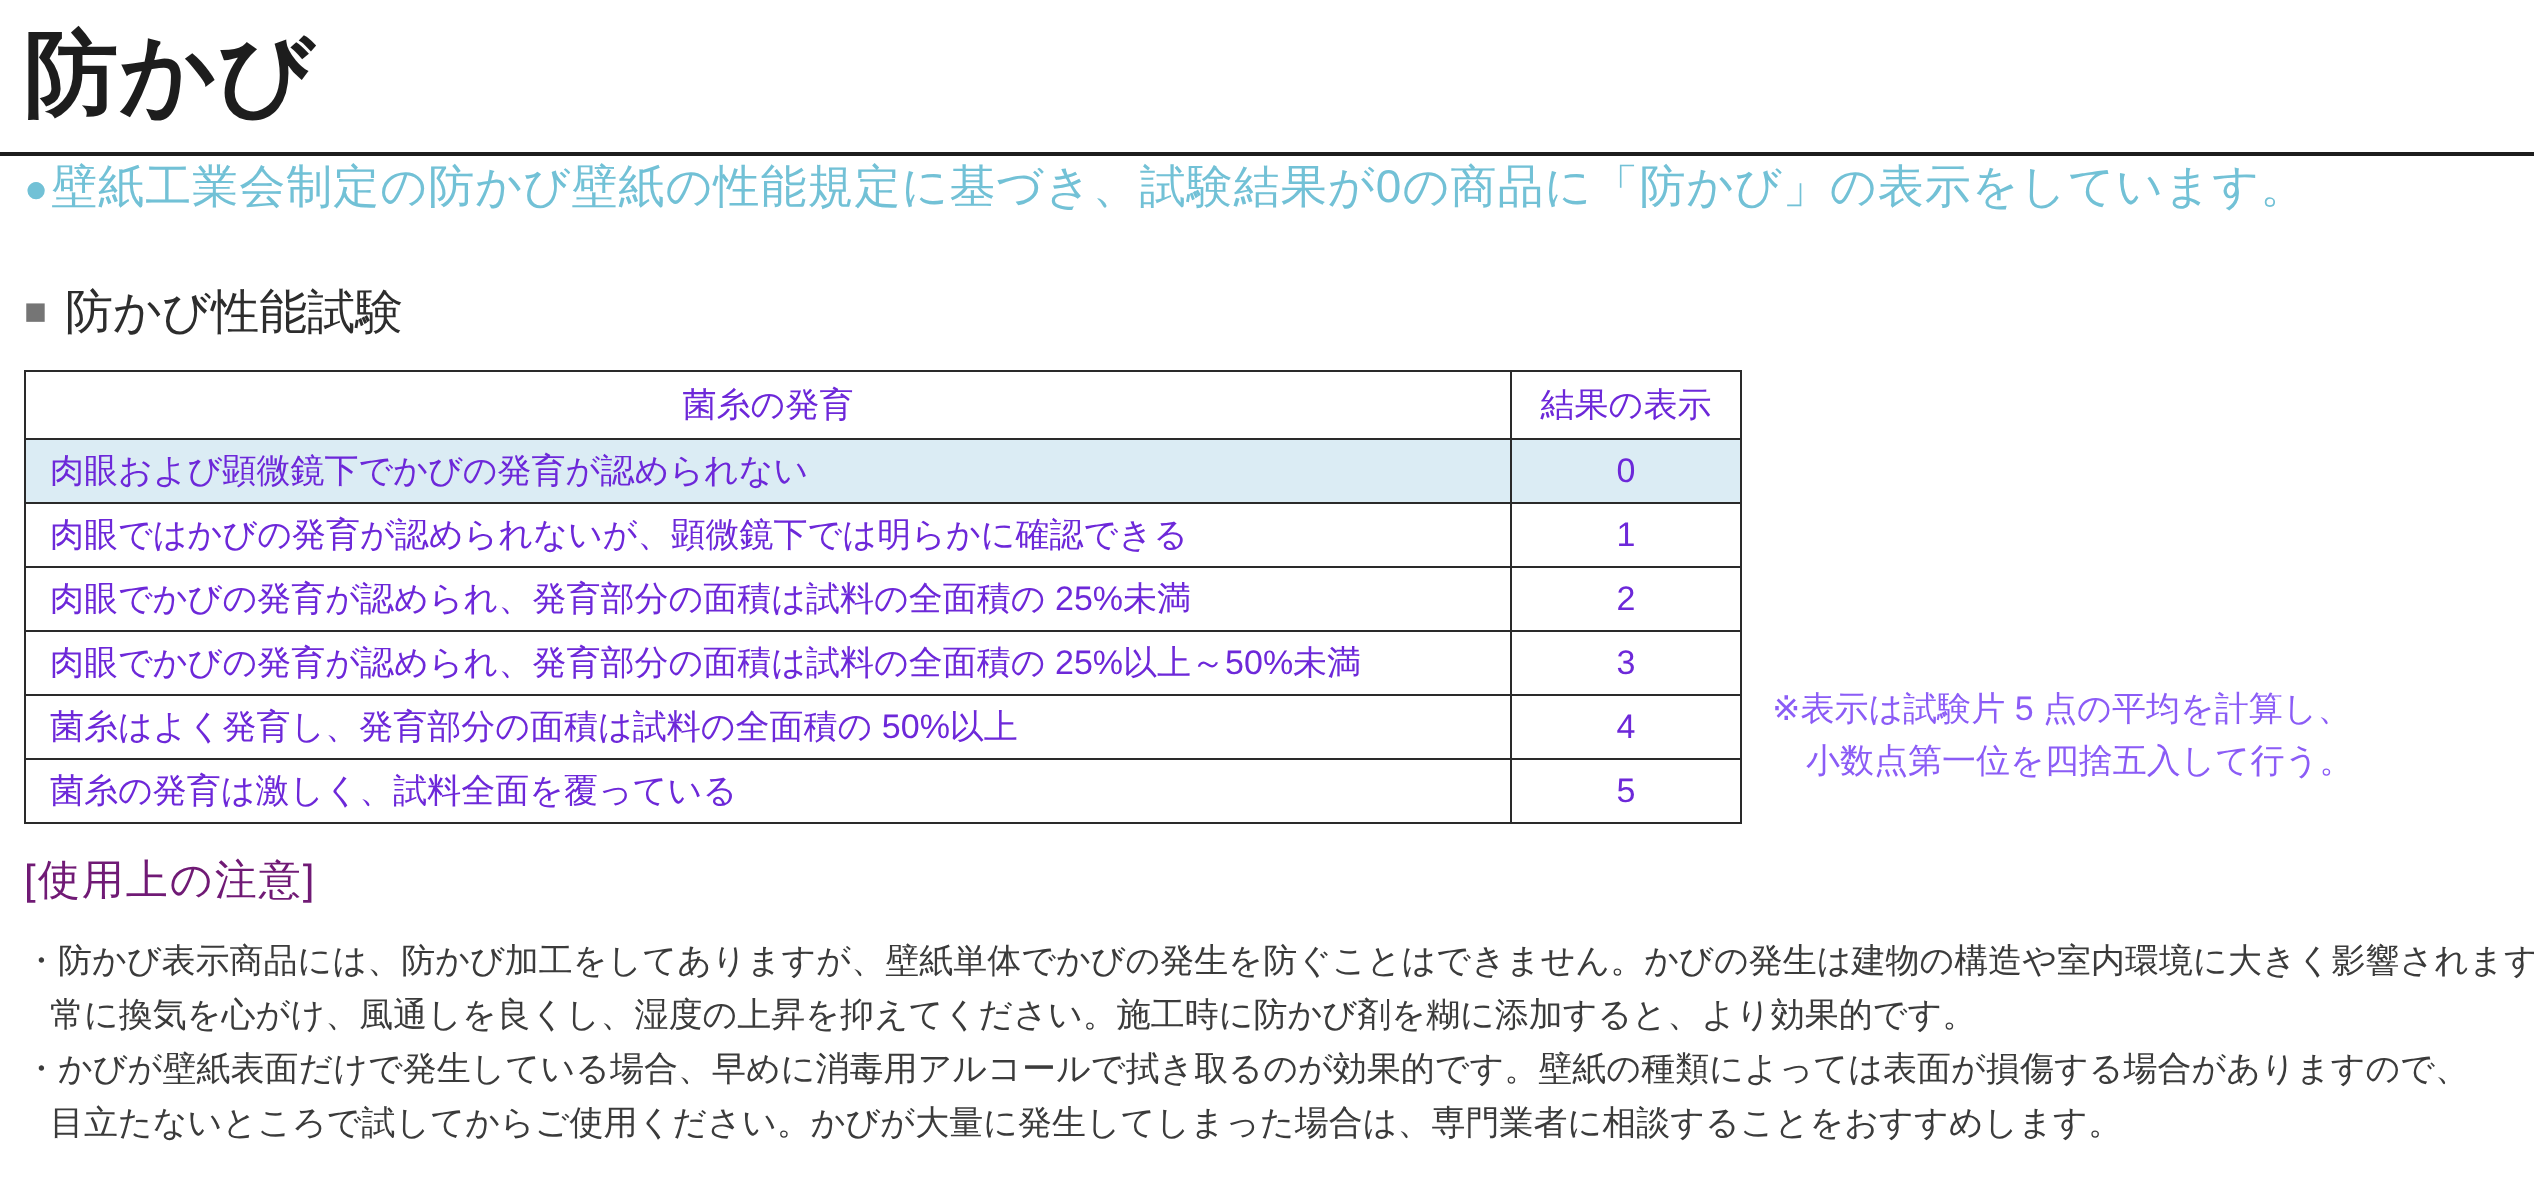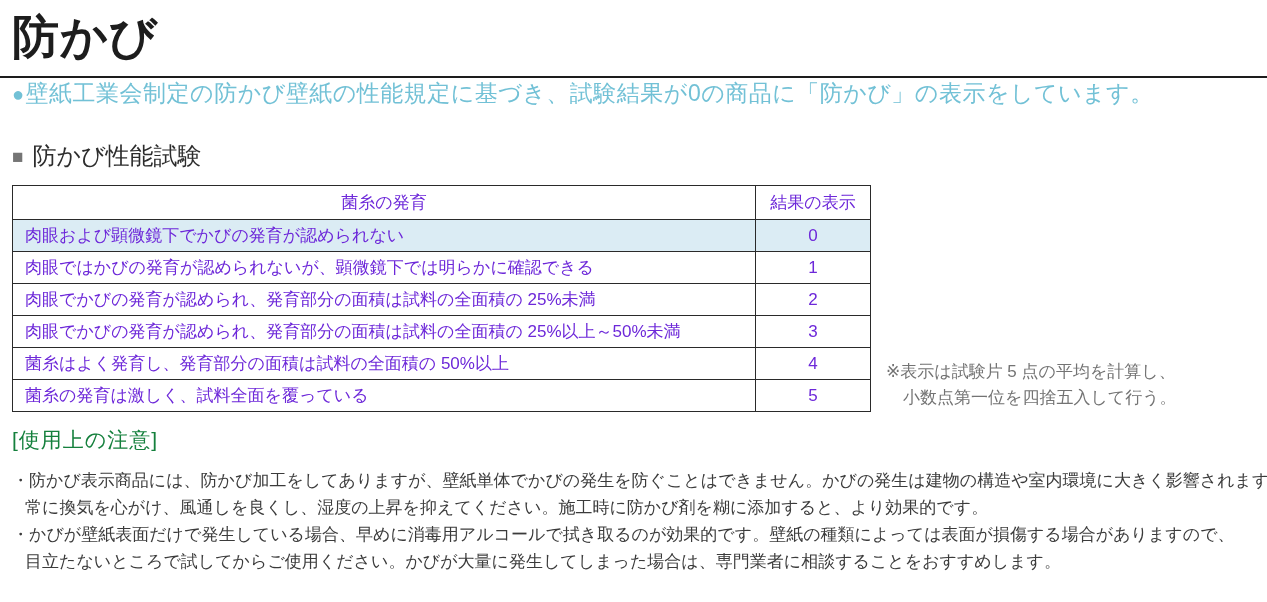--- a/index.html
+++ b/index.html
@@ -71,32 +71,32 @@
   table.mold-table td { height: 32px; }
   td.desc { padding-left: 12px; text-align: left; }
   td.val  { text-align: center; font-size: 19px; color: #2b2b2b; }
   col.c1 { width: 743px; }
   col.c2 { width: 115px; }
   tr.highlight td { background: #dbecf4; }
 
   .footnote {
     font-size: 17px;
     line-height: 26px;
-    color: #737373;
-    margin-bottom: 1px;
+    color: #8b5cf6;
+    margin-bottom: 18px;
     white-space: nowrap;
   }
   .footnote .l2 { padding-left: 17px; }
 
   
   .cautions-title {
     margin-top: 14px;
     font-size: 21px;
     font-weight: 400;
-    color: #15803d;
+    color: #701a75;
     letter-spacing: 1px;
   }
   .cautions { margin-top: 13px; }
   .caution { font-size: 17px; line-height: 27px; color: #3b3b3b; }
   .caution .c-line1 { white-space: nowrap; }
   .caution .c-line2 { padding-left: 13px; white-space: nowrap; }
 </style>
 </head>
 <body>
 

